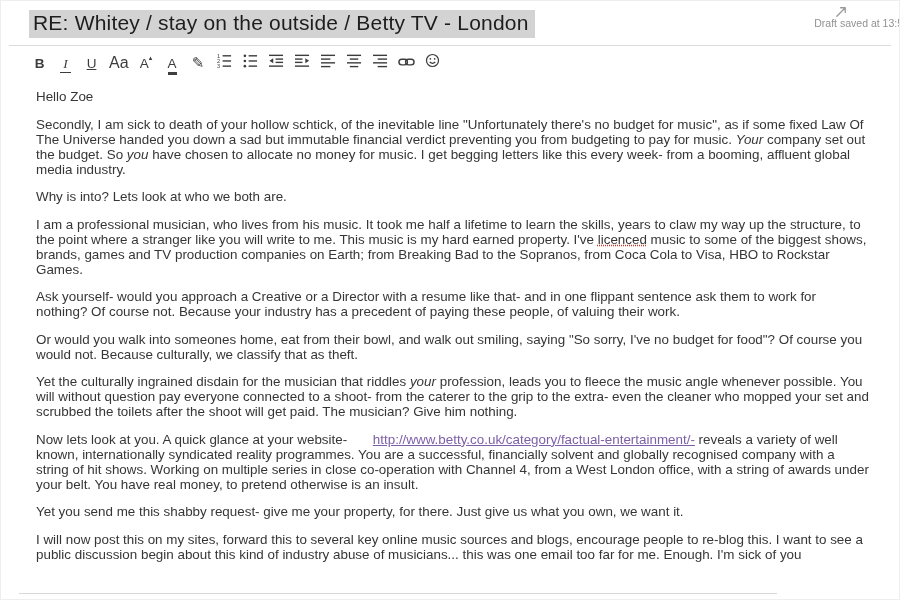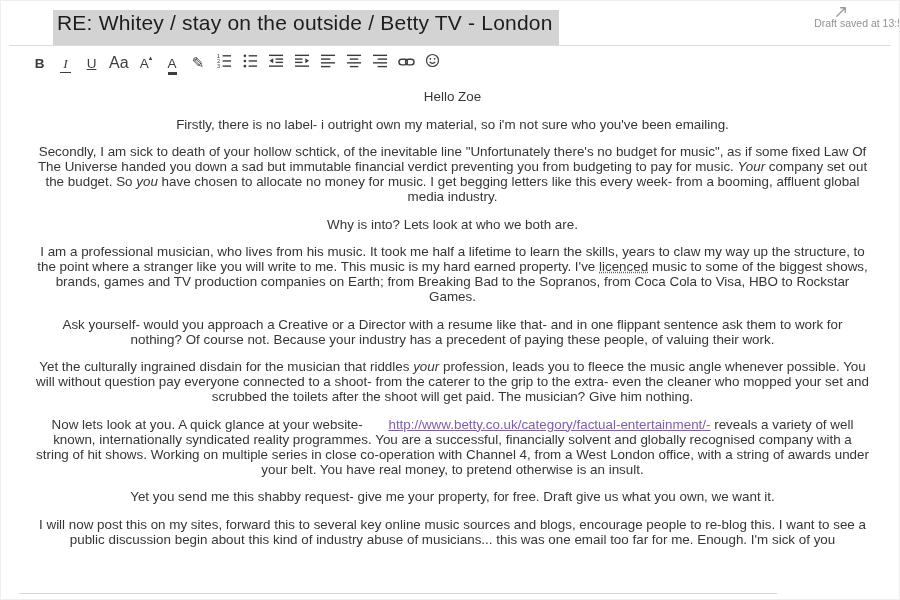--- a/index.html
+++ b/index.html
@@ -6,22 +6,22 @@
   html,body { background:#fff; }
   .page {
     position:relative; width:900px; height:600px; overflow:hidden;
     background:#fff; border:1px solid #eeeeee;
     font-family:"Liberation Sans", sans-serif; color:#333;
   }
   
   .subject-row { position:relative; padding:9px 130px 0 28px; height:42px; }
   .subject {
     display:inline-block; font-size:21px; font-weight:400; color:#1d1d1d;
-    background:var(--selection_highlight,#d3d3d3); padding:1px 6px 10px 4px;
-    letter-spacing:.2px; white-space:nowrap;margin-left:24px;
+    background:var(--selection_highlight,#d3d3d3); padding:1px 6px 3px 4px;
+    letter-spacing:.2px; white-space:nowrap;
   }
   .draft-status {
     position:absolute; top:16px; right:-4px; font-size:10.5px; color:#919191;
     white-space:nowrap;
   }
   .draft-arrow { position:absolute; top:3px; right:50px; }
   .divider { border-bottom:1px solid #dcdcdc; margin:2px 8px 0 8px; }
   
   .toolbar { display:flex; align-items:center; gap:9px; padding:7px 0 5px 30px; height:31px; }
   .tb-btn {
@@ -31,21 +31,21 @@
   .g { font-size:13.5px; color:#3d3d3d; line-height:1; }
   .g.b { font-weight:700; }
   .g.i { font-style:italic; font-family:"Liberation Serif", serif; border-bottom:1px solid #3d3d3d; padding:0 3px 1px; }
   .g.u { text-decoration:underline; }
   .g.f { font-size:16px; }
   .g.fs small { font-size:7px; vertical-align:top; }
   .g.tc { border-bottom:3px solid #3d3d3d; padding-bottom:1px; }
   .g.hl { font-size:15px; }
   
   .editor { padding:12px 30px 0 35px; font-size:13.4px; line-height:15px; color:#363636; }
-  .editor p.para { margin:0 0 12.5px 0;text-align:center; }
+  .editor p.para { margin:0 0 12.5px 0; }
   .it { font-style:italic; }
   .sp { text-decoration:underline; text-decoration-style:dotted; text-decoration-color:var(--spellcheck,#c9392c); text-decoration-skip-ink:none; }
   .body-link { color:var(--link,#7d5fa8); text-decoration:underline; cursor:pointer;margin-left:22px; }
   .bottom-divider { position:absolute; bottom:5px; left:18px; width:758px; border-bottom:1px solid #d8d8d8; }
 </style>
 </head>
 <body>
 
 <div class="page">
 
@@ -174,26 +174,26 @@
             <circle cx="8" cy="8" r="6.4"></circle>
             <circle cx="5.7" cy="6.2" r="0.9" fill="#3d3d3d" stroke="none"></circle>
             <circle cx="10.3" cy="6.2" r="0.9" fill="#3d3d3d" stroke="none"></circle>
             <path d="M5 9.6 Q8 12.3 11 9.6"></path>
           </svg></span>
       </div>
     </div>
 
   <div class="editor" role="textbox">
       <p class="para"><span>Hello Zoe</span></p>
-      <p class="para"><span>Firstly, there is no label- i outright own my material, so i'm not sure who you've been emailing.</span></p>
       <p class="para"><span>Secondly, I am sick to death of your hollow schtick, of the inevitable line "Unfortunately there's no budget for music", as if some fixed Law Of The Universe handed you down a sad but immutable financial verdict preventing you from budgeting to pay for music. </span><span class="it">Your</span><span> company set out the budget. So </span><span class="it">you</span><span> have chosen to allocate no money for music. I get begging letters like this every week- from a booming, affluent global media industry.</span></p>
       <p class="para"><span>Why is into? Lets look at who we both are.</span></p>
       <p class="para"><span>I am a professional musician, who lives from his music. It took me half a lifetime to learn the skills, years to claw my way up the structure, to the point where a stranger like you will write to me. This music is my hard earned property. I've </span><span class="sp">licenced</span><span> music to some of the biggest shows, brands, games and TV production companies on Earth; from Breaking Bad to the Sopranos, from Coca Cola to Visa, HBO to Rockstar Games.</span></p>
       <p class="para"><span>Ask yourself- would you approach a Creative or a Director with a resume like that- and in one flippant sentence ask them to work for nothing? Of course not. Because your industry has a precedent of paying these people, of valuing their work.</span></p>
+      <p class="para"><span>Or would you walk into someones home, eat from their bowl, and walk out smiling, saying "So sorry, I've no budget for food"? Of course you would not. Because culturally, we classify that as theft.</span></p>
       <p class="para"><span>Yet the culturally ingrained disdain for the musician that riddles </span><span class="it">your</span><span> profession, leads you to fleece the music angle whenever possible. You will without question pay everyone connected to a shoot- from the caterer to the grip to the extra- even the cleaner who mopped your set and scrubbed the toilets after the shoot will get paid. The musician? Give him nothing.</span></p>
       <p class="para"><span>Now lets look at you. A quick glance at your website- </span><a class="body-link" href="#">http://www.betty.co.uk/category/factual-entertainment/-</a><span>  reveals a variety of well known, internationally syndicated reality programmes. You are a successful, financially solvent and globally recognised company with a string of hit shows. Working on multiple series in close co-operation with Channel 4, from a West London office, with a string of awards under your belt. You have real money, to pretend otherwise is an insult.</span></p>
-      <p class="para"><span>Yet you send me this shabby request- give me your property, for free. Draft give us what you own, we want it.</span></p>
+      <p class="para"><span>Yet you send me this shabby request- give me your property, for there. Just give us what you own, we want it.</span></p>
       <p class="para"><span>I will now post this on my sites, forward this to several key online music sources and blogs, encourage people to re-blog this. I want to see a public discussion begin about this kind of industry abuse of musicians... this was one email too far for me. Enough. I'm sick of you</span></p>
     </div>
 
   <div class="bottom-divider"></div>
 
 </div>
 
 </body></html>

